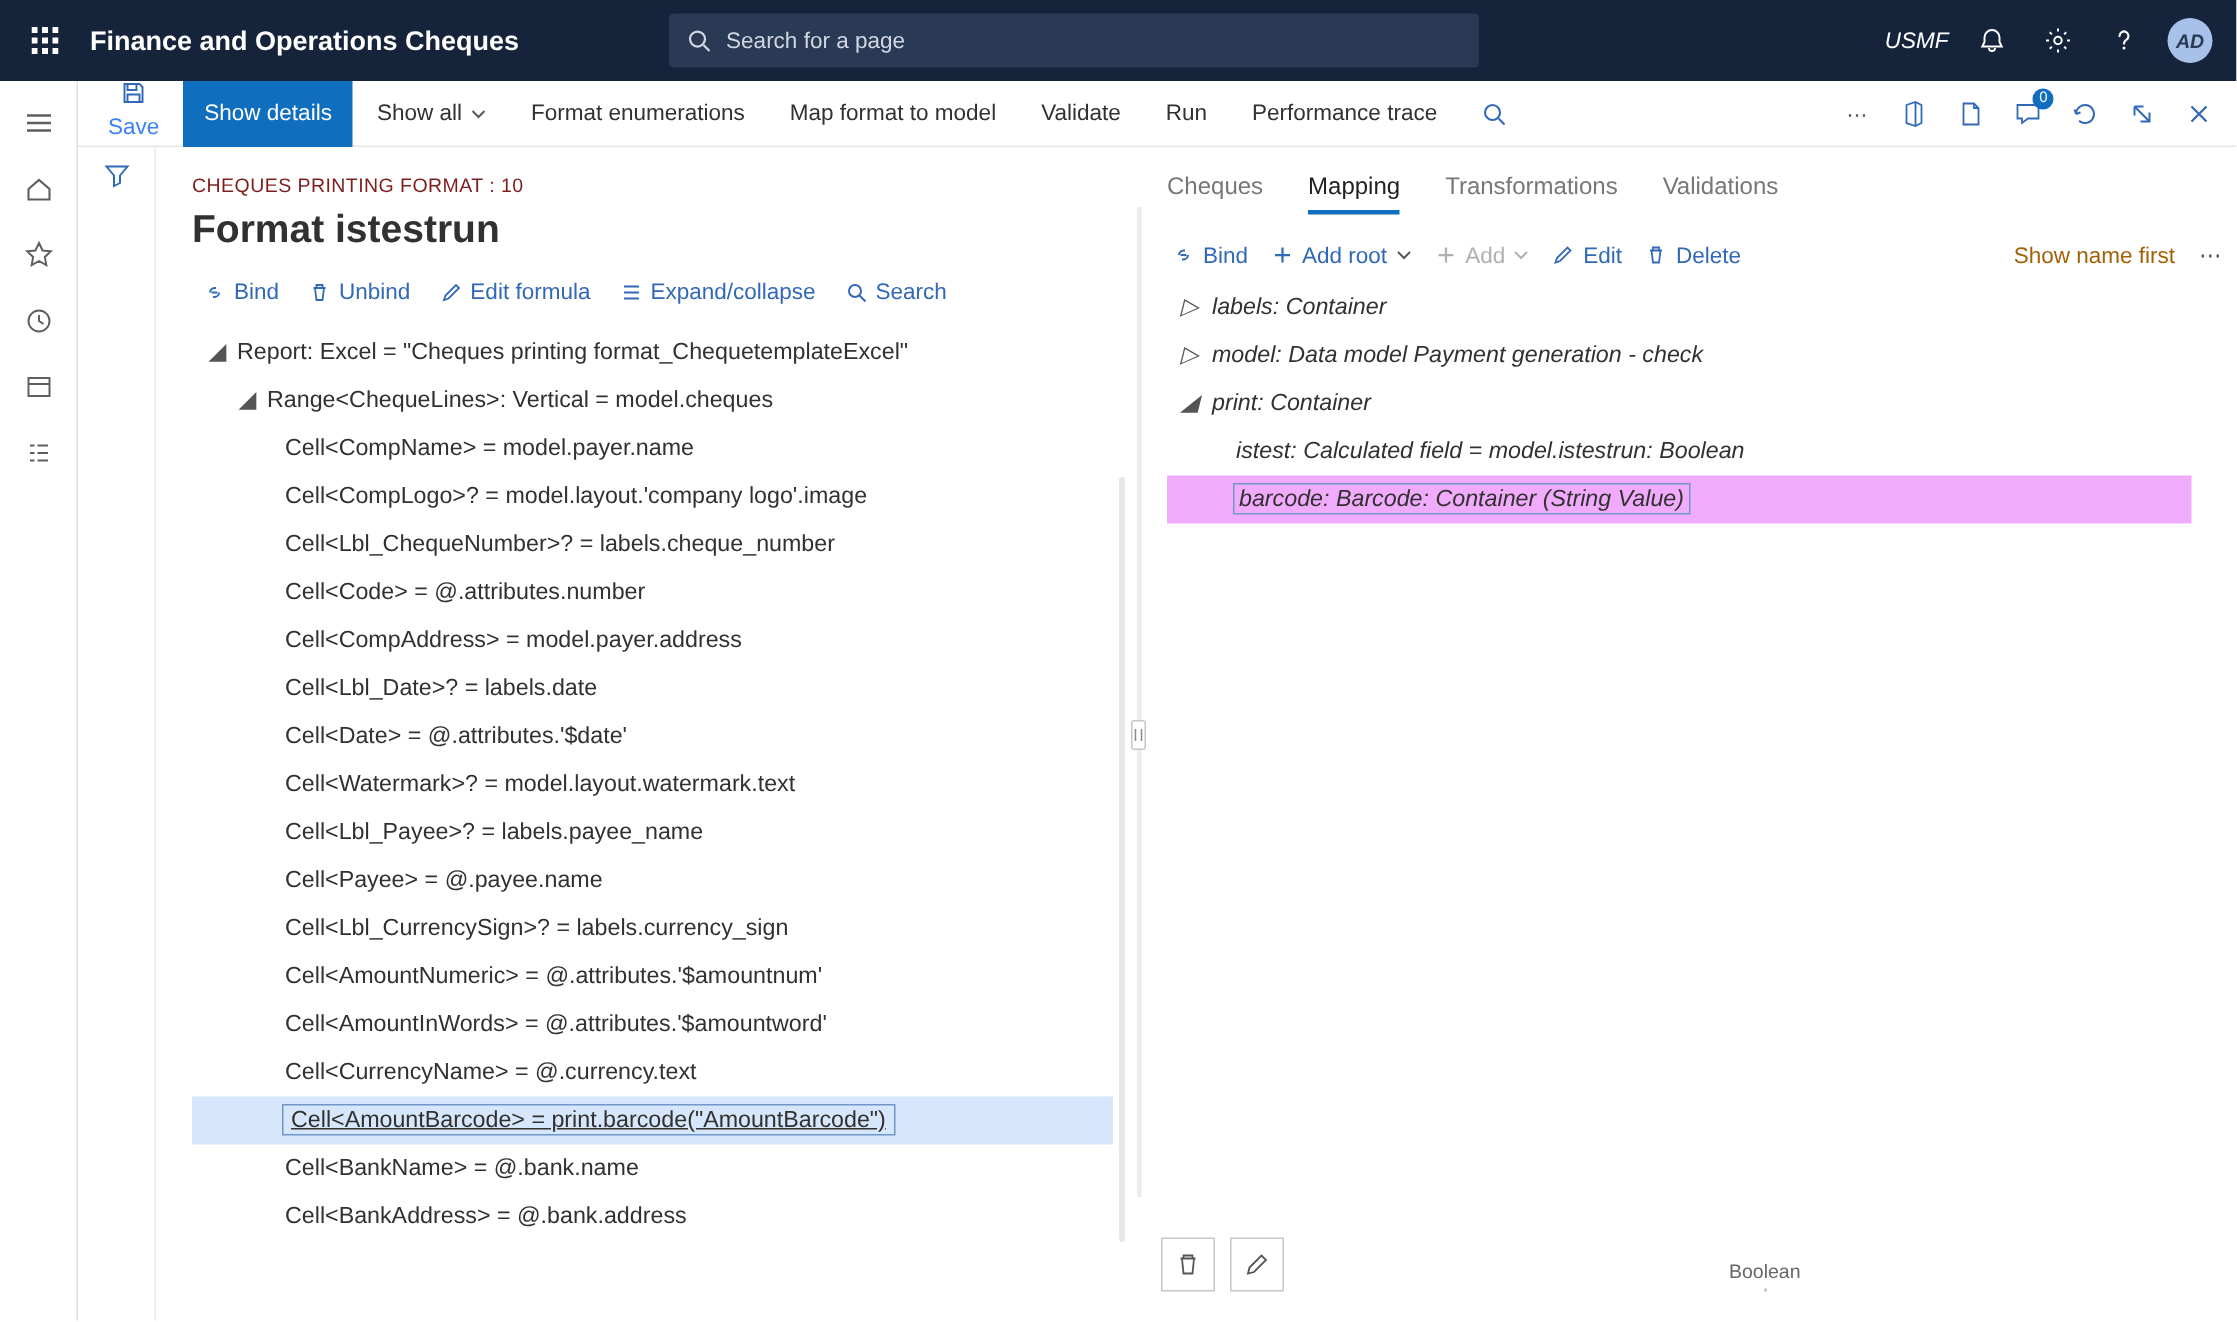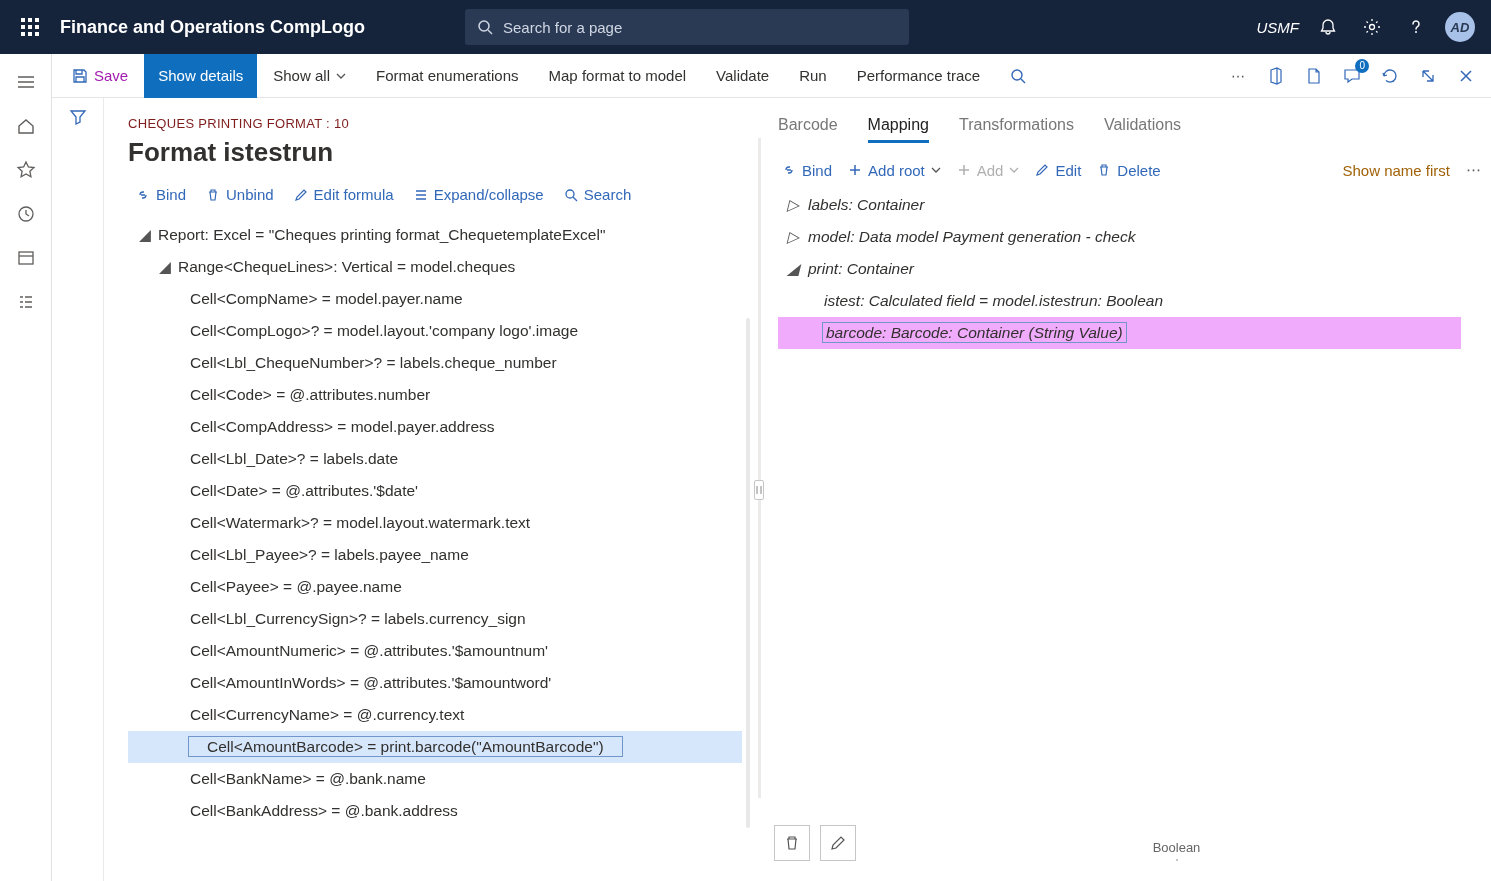--- a/index.html
+++ b/index.html
@@ -1,36 +1,36 @@
 <!DOCTYPE html>
 <html><head>
 <meta charset="utf-8">
 <style>
   * { box-sizing: border-box; margin: 0; padding: 0; }
   html, body { width: 1491px; height: 881px; font-family: "Segoe UI", Arial, sans-serif; font-size: 14px; color: #323130; background: #fff; overflow: hidden; }
   .topbar { height: 54px; background: #15233b; color: #fff; display: flex; align-items: center; padding: 0 8px; }
   .topbar .waffle { width: 44px; display:flex; justify-content:center; }
   .topbar .waffle svg { fill:#fff; }
   .topbar .title { font-size: 18px; font-weight: 600; margin-left: 8px; flex: 0 0 auto; }
-  .topbar .search { margin-left: 100px; width: 444px; height: 36px; background: #2a3a55; border-radius: 3px; display:flex; align-items:center; padding:0 12px; color:#d0d7e3; }
+  .topbar .search { margin-left: 100px; width: 540px; height: 36px; background: #2a3a55; border-radius: 3px; display:flex; align-items:center; padding:0 12px; color:#d0d7e3; }
   .topbar .search span { margin-left: 10px; font-size: 15px; }
   .topbar .spacer { flex: 1; }
   .topbar .r { display:flex; align-items:center; gap: 14px; margin-right: 8px; }
   .topbar .r > div { display:flex; align-items:center; justify-content:center; width:30px; height:30px;font-style:italic; }
   .topbar .usmf { font-size: 15px; width:auto !important; }
   .avatar { width:30px; height:30px; border-radius:50%; background:#a7c1e8; color:#2a3a55; font-weight:600; font-size:13px; display:flex; align-items:center; justify-content:center; }
 
   .shell { display:flex; height: calc(100% - 54px); }
   .leftrail { width: 52px; border-right: 1px solid #e1e1e1; display:flex; flex-direction:column; align-items:center; padding-top:8px; gap:4px; }
   .leftrail .ic { width:40px; height:40px; display:flex; align-items:center; justify-content:center; color:#605e5c; }
   .main { flex:1; display:flex; flex-direction:column; }
 
   .cmdbar { height: 44px; border-bottom: 1px solid #e5e5e5; display:flex; align-items:center; padding: 0 6px; gap: 2px; position:relative; }
   .cmd { height:44px; display:flex; align-items:center; padding:0 14px; font-size:15px; color:#323130; gap:6px; }
-  .cmd.save { color:#a21caf; }
+  .cmd.save { color:#3b82f6;flex-direction:column; }
   .cmd.primary { background:#106ebe; color:#fff; }
   .cmdbar .right { margin-left:auto; display:flex; align-items:center; gap:12px; padding-right:6px; }
   .cmdbar .ric { width:26px; height:26px; display:flex; align-items:center; justify-content:center; color:#3268b8; position:relative; }
   .badge { position:absolute; top:-4px; right:-4px; background:#106ebe; color:#fff; border-radius:8px; font-size:10px; padding:0 4px; line-height:14px; }
 
   .body { flex:1; display:flex; overflow:hidden; }
   .gutter { width: 52px; border-right: 1px solid #eaeaea; display:flex; justify-content:center; padding-top:10px; }
   .content { flex:1; display:flex; }
 
   .leftpane { width: 648px; padding: 18px 10px 0 24px; position:relative; overflow:hidden; }
@@ -42,21 +42,21 @@
   .crumb { font-size: 13px; color:#7f1d1d; letter-spacing:.3px; }
   .h1 { font-size: 26px; font-weight:600; margin-top:6px; margin-bottom:14px; }
 
   .toolbar1 { display:flex; gap:20px; padding: 4px 0 10px 8px; }
   .tb { color:#3268b8; font-size:15px; display:flex; align-items:center; gap:6px; }
 
   .tree { padding-top:6px; font-size:15.5px; line-height:32px; }
   .tree .row { white-space:nowrap; padding-right:10px; }
   .tree .caret { display:inline-block; width:14px; text-align:center; margin-right:6px; color:#555; }
   .tree .row.selected { background:#d6e6fb; }
-  .tree .row.selected .txt { border:1px solid #7196c9; padding:1px 18px; }
+  .tree .row.selected .txt { border:1px solid #7196c9; padding:1px 5px;text-decoration:underline; }
   .underline-purple { border-bottom: 2.5px solid #9b2f96; }
 
   .tabs { display:flex; gap:30px; padding: 0 0 8px 4px; font-size:16px; }
   .tabs .tab { color:#777; padding-bottom:6px; }
   .tabs .tab.active { color:#222; border-bottom:3px solid #106ebe; }
 
   .toolbar2 { display:flex; align-items:center; gap:16px; padding:10px 0 10px 8px; font-size:15px; }
   .t2 { display:flex; align-items:center; gap:6px; color:#3268b8; }
   .t2.disabled { color:#b0b0b0; }
   .t2.text { color:#a16207; margin-left:auto; }
@@ -87,21 +87,21 @@
           <rect x="14" y="0" width="4" height="4"></rect>
           <rect x="0" y="7" width="4" height="4"></rect>
           <rect x="7" y="7" width="4" height="4"></rect>
           <rect x="14" y="7" width="4" height="4"></rect>
           <rect x="0" y="14" width="4" height="4"></rect>
           <rect x="7" y="14" width="4" height="4"></rect>
           <rect x="14" y="14" width="4" height="4"></rect>
         </g>
       </svg>
   </div>
-  <div class="title">Finance and Operations CompLogo</div>
+  <div class="title">Finance and Operations Cheques</div>
   <div class="search">
     <svg width="16" height="16" viewBox="0 0 16 16">
         <circle cx="7" cy="7" r="5" fill="none" stroke="#d0d7e3" stroke-width="1.5"></circle>
         <line x1="11" y1="11" x2="15" y2="15" stroke="#d0d7e3" stroke-width="1.5"></line>
       </svg>
     <span>Search for a page</span>
   </div>
   <div class="spacer"></div>
   <div class="r">
     <div class="usmf">USMF</div>
@@ -315,21 +315,21 @@
           <div class="bar"></div>
           <div class="grip">
             <svg width="6" height="10" viewBox="0 0 6 10">
                 <path d="M1 1v8M5 1v8" stroke="#888" stroke-width="1"></path>
               </svg>
           </div>
         </div>
 
         <div class="rightpane">
           <div class="tabs">
-            <div class="tab">Barcode</div>
+            <div class="tab">Cheques</div>
             <div class="tab active">Mapping</div>
             <div class="tab">Transformations</div>
             <div class="tab">Validations</div>
           </div>
 
           <div class="toolbar2">
             <div class="t2">
                 <svg width="14" height="14" viewBox="0 0 14 14">
                   <path d="M4 7a3 3 0 0 1 3-3h1M10 7a3 3 0 0 1-3 3H6M5 7h4" fill="none" stroke="#3268b8" stroke-width="1.3"></path>
                 </svg>

